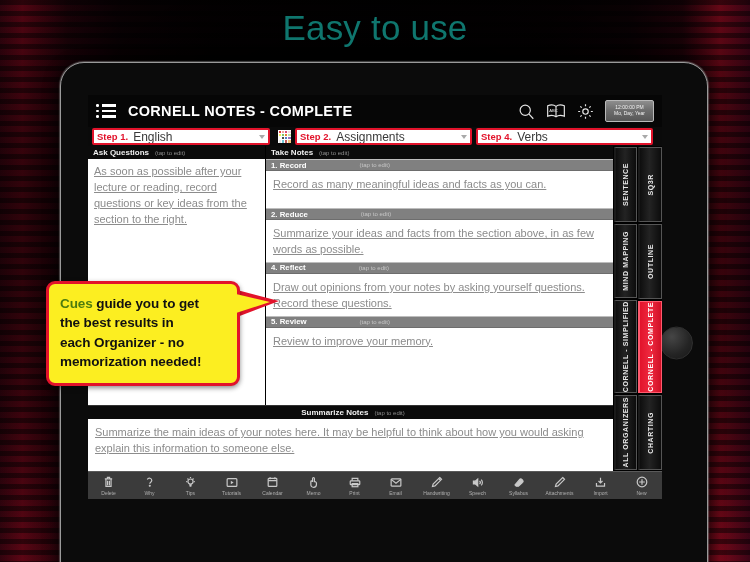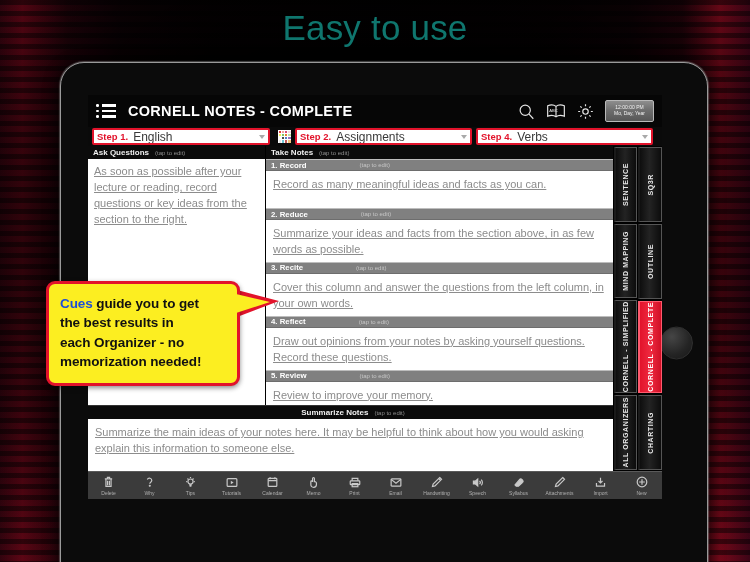--- a/index.html
+++ b/index.html
@@ -227,21 +227,21 @@
     border: 3px solid #e2132b;
     border-radius: 9px;
     padding: 10px 11px 11px 11px;
     z-index: 20;
     box-shadow: 0 2px 5px rgba(0,0,0,0.45);
   }
   #callout .line {
     font-size: 13.5px; font-weight: bold; color: #111;
     line-height: 1.44; letter-spacing: -0.1px;
   }
-  #callout .cue { color: #1d4ed8; margin-top: 16px; }
+  #callout .cue { color: #4d7c0f; margin-top: 16px; }
   #tail-red {
     position: absolute; left: 237px; top: 290px;
     width: 0; height: 0;
     border-top: 11px solid transparent;
     border-bottom: 16px solid transparent;
     border-left: 42px solid #e2132b;
     z-index: 19;
   }
   #tail-yellow {
     position: absolute; left: 236px; top: 294px;
@@ -373,29 +373,20 @@
               <div class="rec2">
                 <div class="subhead">
                   <span>2. Reduce</span>
                   <span class="tap">(tap to edit)</span>
                 </div>
                 <div class="subbody">
                   <div class="bodytext">Summarize your ideas and facts from the section above, in as few words as possible.</div>
                 </div>
               </div>
 
-              <div class="rec3">
-                <div class="subhead">
-                  <span>3. Recite</span>
-                  <span class="tap">(tap to edit)</span>
-                </div>
-                <div class="subbody">
-                  <div class="bodytext">Cover this column and answer the questions from the left column, in your own words.</div>
-                </div>
-              </div>
 
               <div class="rec4">
                 <div class="subhead">
                   <span>4. Reflect</span>
                   <span class="tap">(tap to edit)</span>
                 </div>
                 <div class="subbody">
                   <div class="bodytext">Draw out opinions from your notes by asking yourself questions. Record these questions.</div>
                 </div>
               </div>

